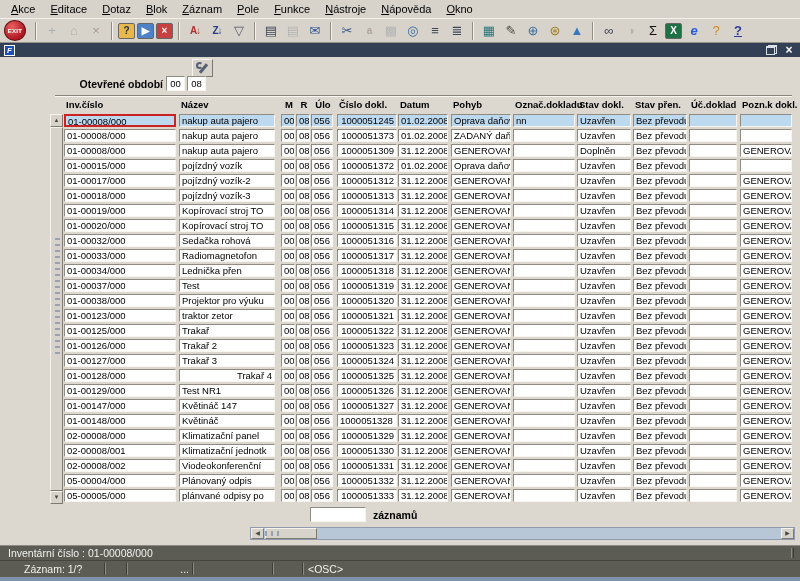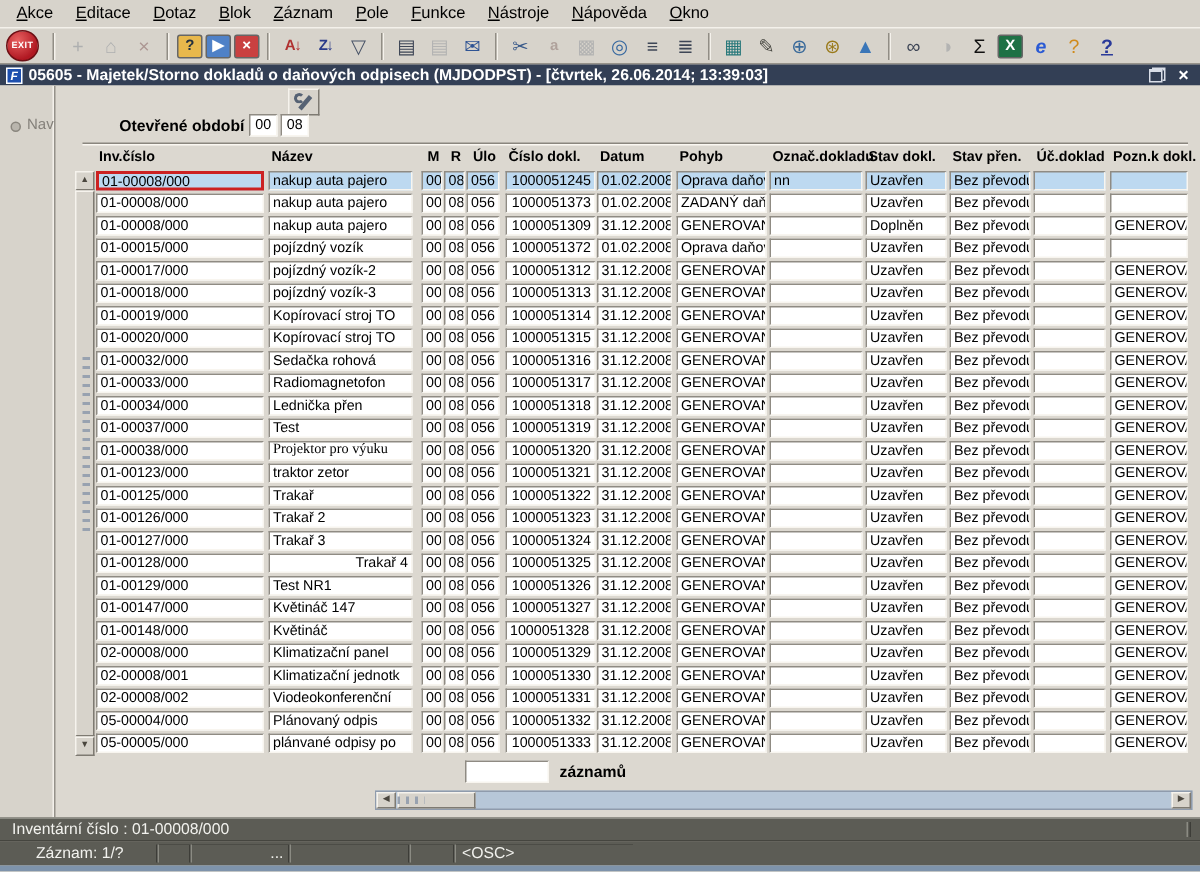--- a/index.html
+++ b/index.html
@@ -134,35 +134,30 @@
     <span class="tb-ico dis" style="color: rgb(139, 149, 165);">◑</span>
     <span class="tb-ico" style="color: rgb(17, 17, 17);">Σ</span>
     <span class="tb-ico boxed" style="color: rgb(255, 255, 255); background: rgb(30, 113, 69);">X</span>
     <span class="tb-ico" style="color: rgb(42, 90, 212); font-style: italic; font-weight: bold;">e</span>
     <span class="tb-ico" style="color: rgb(208, 138, 26);">?</span>
     <span class="tb-ico" style="color: rgb(42, 58, 154); text-decoration: underline; font-weight: bold;">?</span>
   </div>
 
 <div class="titlebar">
   <span class="app-icon">F</span>
-  <span>05605 - Majetek/Storno dokladů o daňových odpisech (MJDODPST) - [čtvrtek, 26.06.2014; 13:39:03]</span>
   <span class="spacer"></span>
   <span class="win-btn">
       <span class="restore-glyph"></span>
     </span>
   <span class="win-btn">
       <span class="close-glyph">×</span>
     </span>
 </div>
 
 <div class="content">
-  <div class="nav-panel">
-    <span class="nav-ico"></span>
-    <span class="nav-label">Nav</span>
-  </div>
 
   <div class="wrench-btn">
       <i></i>
       <b></b>
     </div>
 
   <div class="period-label">Otevřené období</div>
   <div class="period-field" style="left:166px">00</div>
   <div class="period-field" style="left:187px">08</div>
 
@@ -368,21 +363,21 @@
         <div class="cell" style="width: 50px; margin-right: 3px; text-align: left;">31.12.2008</div>
         <div class="cell" style="width: 60px; margin-right: 2px; text-align: left;">GENEROVANÝ da</div>
         <div class="cell" style="width: 62px; margin-right: 2px; text-align: left;"></div>
         <div class="cell" style="width: 54px; margin-right: 2px; text-align: left;">Uzavřen</div>
         <div class="cell" style="width: 54px; margin-right: 2px; text-align: left;">Bez převodu d</div>
         <div class="cell" style="width: 48px; margin-right: 3px; text-align: left;"></div>
         <div class="cell" style="width: 52px; margin-right: 0px; text-align: left;">GENEROVANÝ</div>
       </div>
       <div class="row">
         <div class="cell" style="width: 112px; margin-right: 3px; text-align: left;">01-00038/000</div>
-        <div class="cell" style="width: 96px; margin-right: 6px; text-align: left; font-family: Liberation Serif, serif;">Projektor pro výuku</div>
+        <div class="cell" style="width: 96px; margin-right: 6px; text-align: left;">Projektor pro výuku</div>
         <div class="cell" style="width: 14px; margin-right: 1px; text-align: center;">00</div>
         <div class="cell" style="width: 14px; margin-right: 1px; text-align: center;">08</div>
         <div class="cell" style="width: 22px; margin-right: 4px; text-align: center;">056</div>
         <div class="cell" style="width: 60px; margin-right: 1px; text-align: right;">1000051320</div>
         <div class="cell" style="width: 50px; margin-right: 3px; text-align: left;">31.12.2008</div>
         <div class="cell" style="width: 60px; margin-right: 2px; text-align: left;">GENEROVANÝ da</div>
         <div class="cell" style="width: 62px; margin-right: 2px; text-align: left;"></div>
         <div class="cell" style="width: 54px; margin-right: 2px; text-align: left;">Uzavřen</div>
         <div class="cell" style="width: 54px; margin-right: 2px; text-align: left;">Bez převodu d</div>
         <div class="cell" style="width: 48px; margin-right: 3px; text-align: left;"></div>

